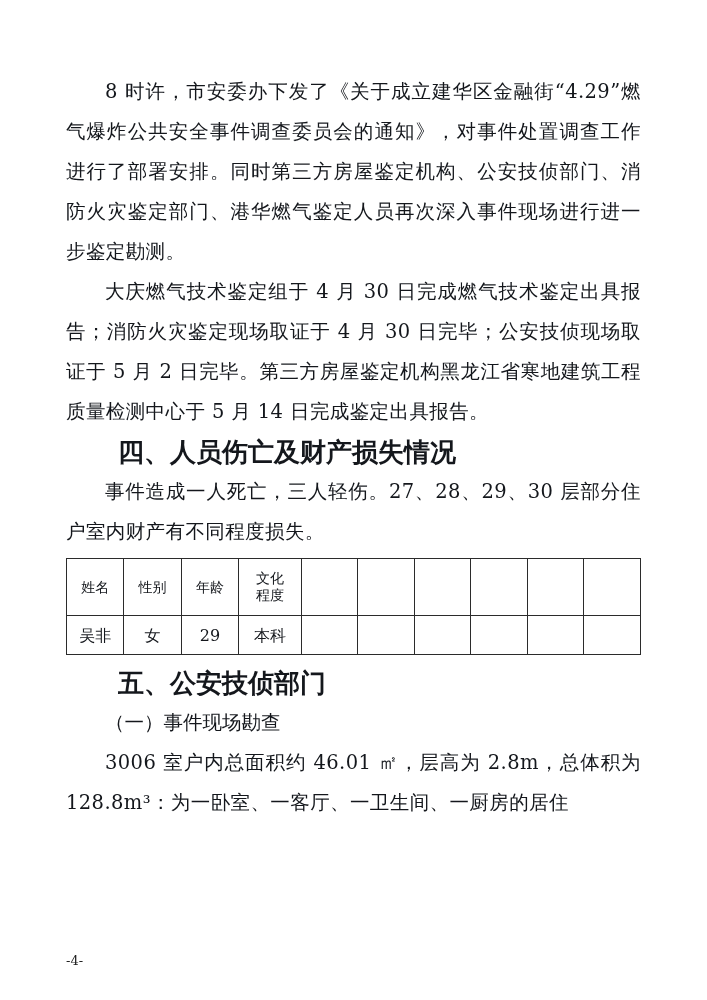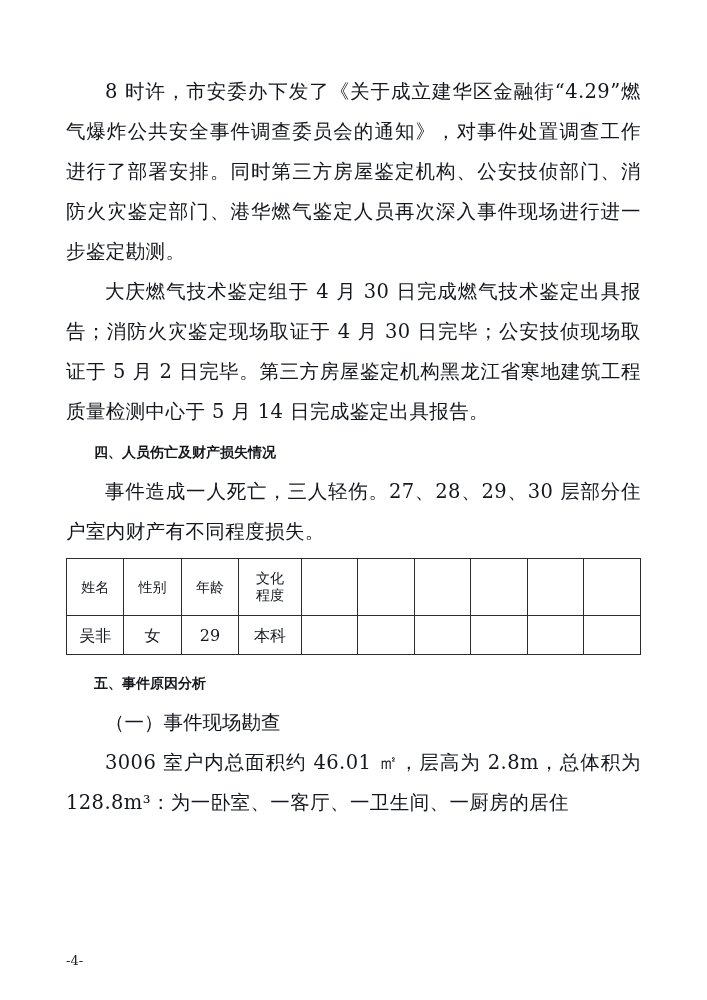--- a/index.html
+++ b/index.html
@@ -27,21 +27,21 @@
     text-align: justify;
     text-justify: inter-ideograph;
     letter-spacing: 0.4px;
     margin: 0;
     color: #14171c;
   }
   .indent {
     text-indent: 2em;
   }
   .heading {
-    font-size: 14px;
+    font-size: 26px;
     line-height: 40px;
     font-weight: bold;
     text-indent: 2em;
     margin: 0;
     color: #14171c;
     font-family: "DejaVu Sans", "Liberation Sans", sans-serif;
   }
   .subheading {
     font-size: 19.5px;
     line-height: 40px;
@@ -132,21 +132,21 @@
         <td></td>
         <td></td>
         <td></td>
         <td></td>
         <td></td>
         <td></td>
       </tr>
     </tbody>
   </table>
 
-  <p class="heading">五、事件原因分析</p>
+  <p class="heading">五、公安技侦部门</p>
 
   <p class="subheading">（一）事件现场勘查</p>
 
   <p class="para indent">3006 室户内总面积约 46.01 ㎡，层高为 2.8m，总体积为 128.8m³：为一卧室、一客厅、一卫生间、一厨房的居住</p>
 
   <div class="footer-page">-4-</div>
 
 </div>
 
 </body></html>

